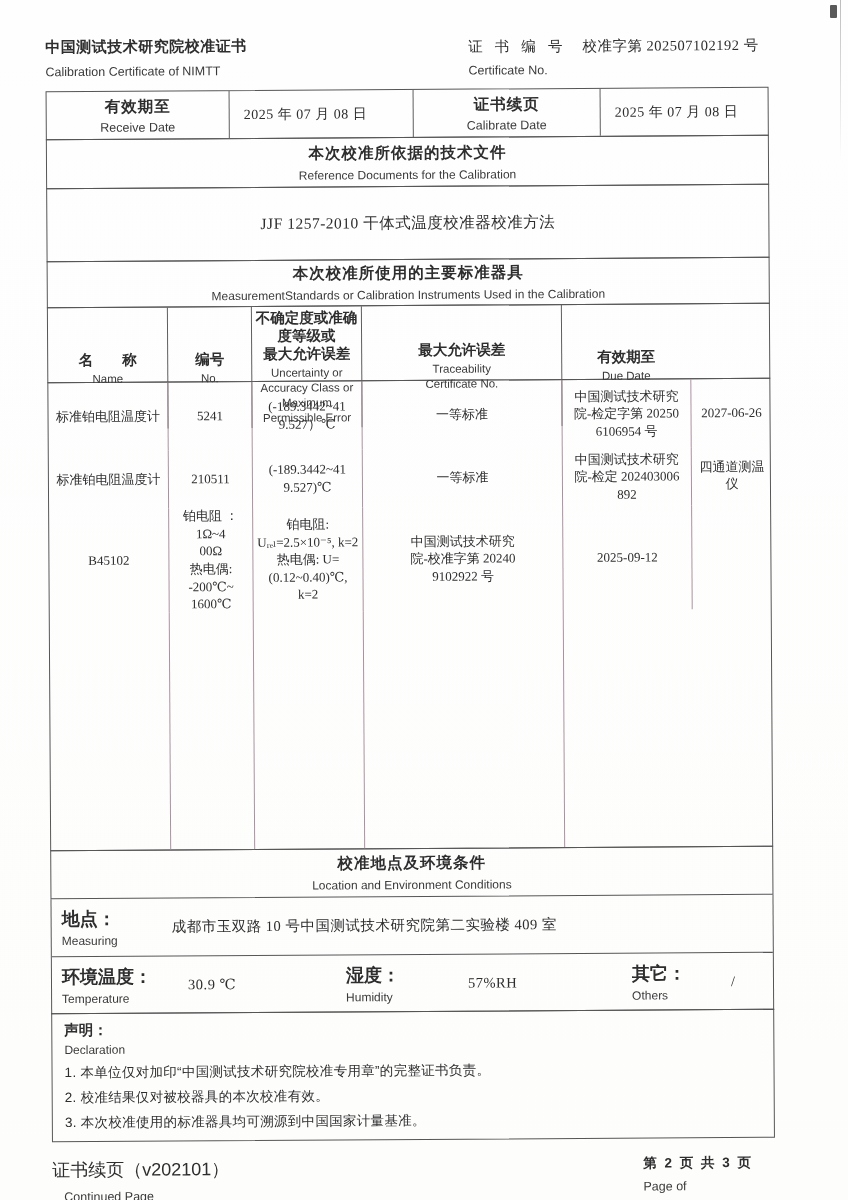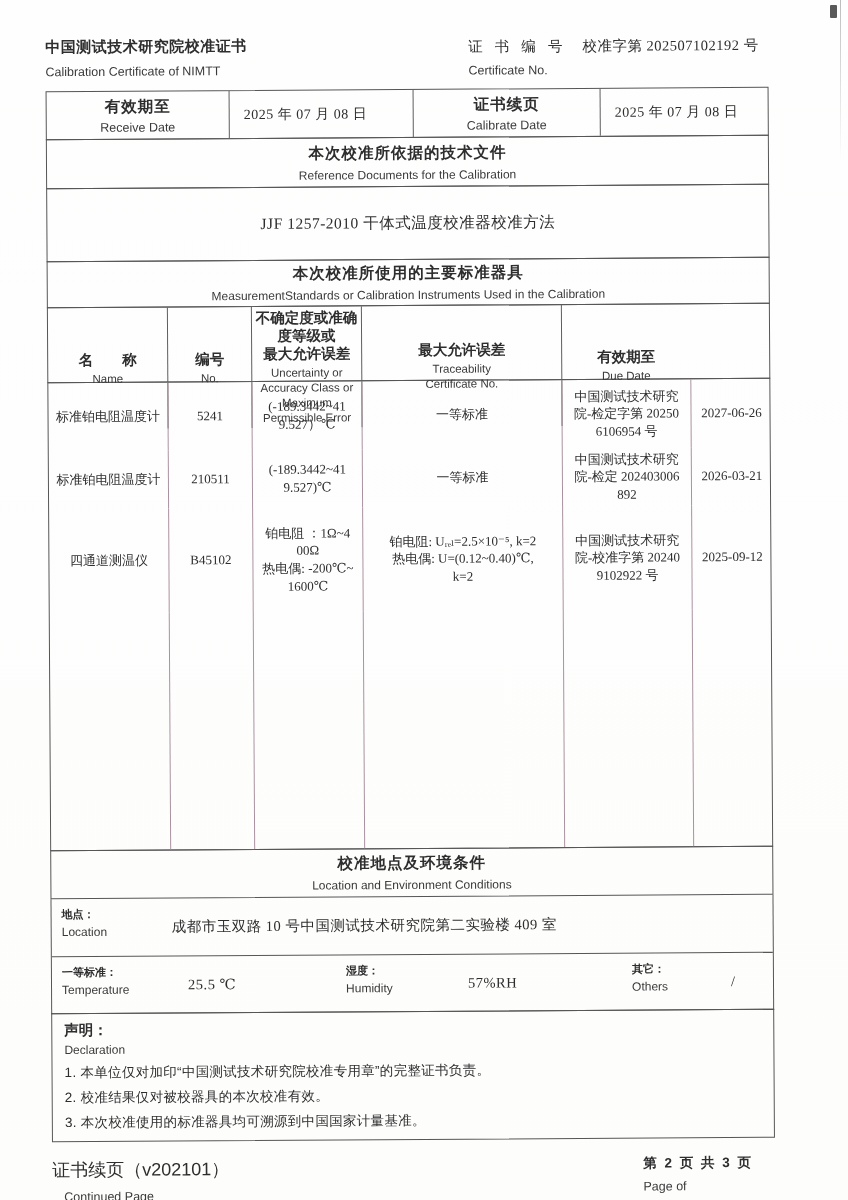--- a/index.html
+++ b/index.html
@@ -54,21 +54,21 @@
   .std-cols .en{font-size:11.5px;margin-top:3px;color:#3a3a3a;line-height:1.3;white-space:pre-line;}
   .std-body{display:grid;grid-template-columns:119px 84px 110px 200px 129px 81px;grid-template-rows:68px 58px 104px 1fr;height:467px;}
   .std-body>div{border-left:1px solid #ab91a0;display:flex;align-items:center;justify-content:center;text-align:center;padding:0 3px;}
   .std-body>div:nth-child(6n+1){border-left:none;}
   .cellzh{font-size:13px;line-height:1.3;white-space:pre-line;}
   .cellnum{font-family:"Liberation Serif","DejaVu Serif",serif;font-size:13px;line-height:1.35;white-space:pre-line;}
   
   .env-title{height:47px;}
   .loc-row{display:grid;grid-template-columns:120px 1fr;height:57px;}
   .lbl2{padding:8px 0 0 10px;}
-  .lbl2 .zh{font-size:11px;font-weight:600;}
+  .lbl2 .zh{font-size:18px;font-weight:600;}
   .lbl2 .en{font-size:12px;margin-top:3px;color:#3a3a3a;}
   .loc-val{display:flex;align-items:center;font-size:14.5px;font-family:"Liberation Serif","DejaVu Serif",serif;letter-spacing:0.5px;}
   .env-row{display:grid;grid-template-columns:122px 162px 118px 168px 95px 1fr;height:56px;border-top:1px solid #565656;}
   .env-val{display:flex;align-items:center;font-family:"Liberation Serif","DejaVu Serif",serif;font-size:14.5px;padding-left:14px;letter-spacing:0.5px;}
   
   .decl{padding:7px 12px 9px 12px;}
   .decl .zh{font-size:14.5px;font-weight:600;}
   .decl .en{font-size:12px;margin-top:3px;color:#3a3a3a;}
   .decl-item{font-size:13.5px;margin-top:7px;letter-spacing:0.3px;}
   
@@ -167,21 +167,20 @@
       <div class="cellnum">2027-06-26</div>
 
       <div class="cellzh">标准铂电阻温度计</div>
       <div class="cellnum">210511</div>
       <div class="cellnum">(-189.3442~41
 9.527)℃</div>
       <div class="cellzh">一等标准</div>
       <div class="cellnum">中国测试技术研究
 院-检定 202403006
 892</div>
-      <div class="cellnum">2026-03-21</div>
 
       <div class="cellzh">四通道测温仪</div>
       <div class="cellnum">B45102</div>
       <div class="cellnum">铂电阻 ：1Ω~4
 00Ω
 热电偶: -200℃~
 1600℃</div>
       <div class="cellnum">铂电阻: Uᵣₑₗ=2.5×10⁻⁵,  k=2
 热电偶: U=(0.12~0.40)℃,
 k=2</div>
@@ -199,30 +198,30 @@
     </div>
 
     <div class="box sec-title env-title">
       <div class="zh">校准地点及环境条件</div>
       <div class="en">Location and Environment Conditions</div>
     </div>
     <div class="box" style="border-top:none;margin-top:0;">
       <div class="loc-row">
         <div class="lbl2">
           <div class="zh">地点：</div>
-          <div class="en">Location</div>
+          <div class="en">Measuring</div>
         </div>
         <div class="loc-val">成都市玉双路 10 号中国测试技术研究院第二实验楼 409 室</div>
       </div>
       <div class="env-row">
         <div class="lbl2">
-          <div class="zh">一等标准：</div>
+          <div class="zh">环境温度：</div>
           <div class="en">Temperature</div>
         </div>
-        <div class="env-val">25.5 ℃</div>
+        <div class="env-val">30.9 ℃</div>
         <div class="lbl2">
           <div class="zh">湿度：</div>
           <div class="en">Humidity</div>
         </div>
         <div class="env-val">57%RH</div>
         <div class="lbl2">
           <div class="zh">其它：</div>
           <div class="en">Others</div>
         </div>
         <div class="env-val">/</div>

